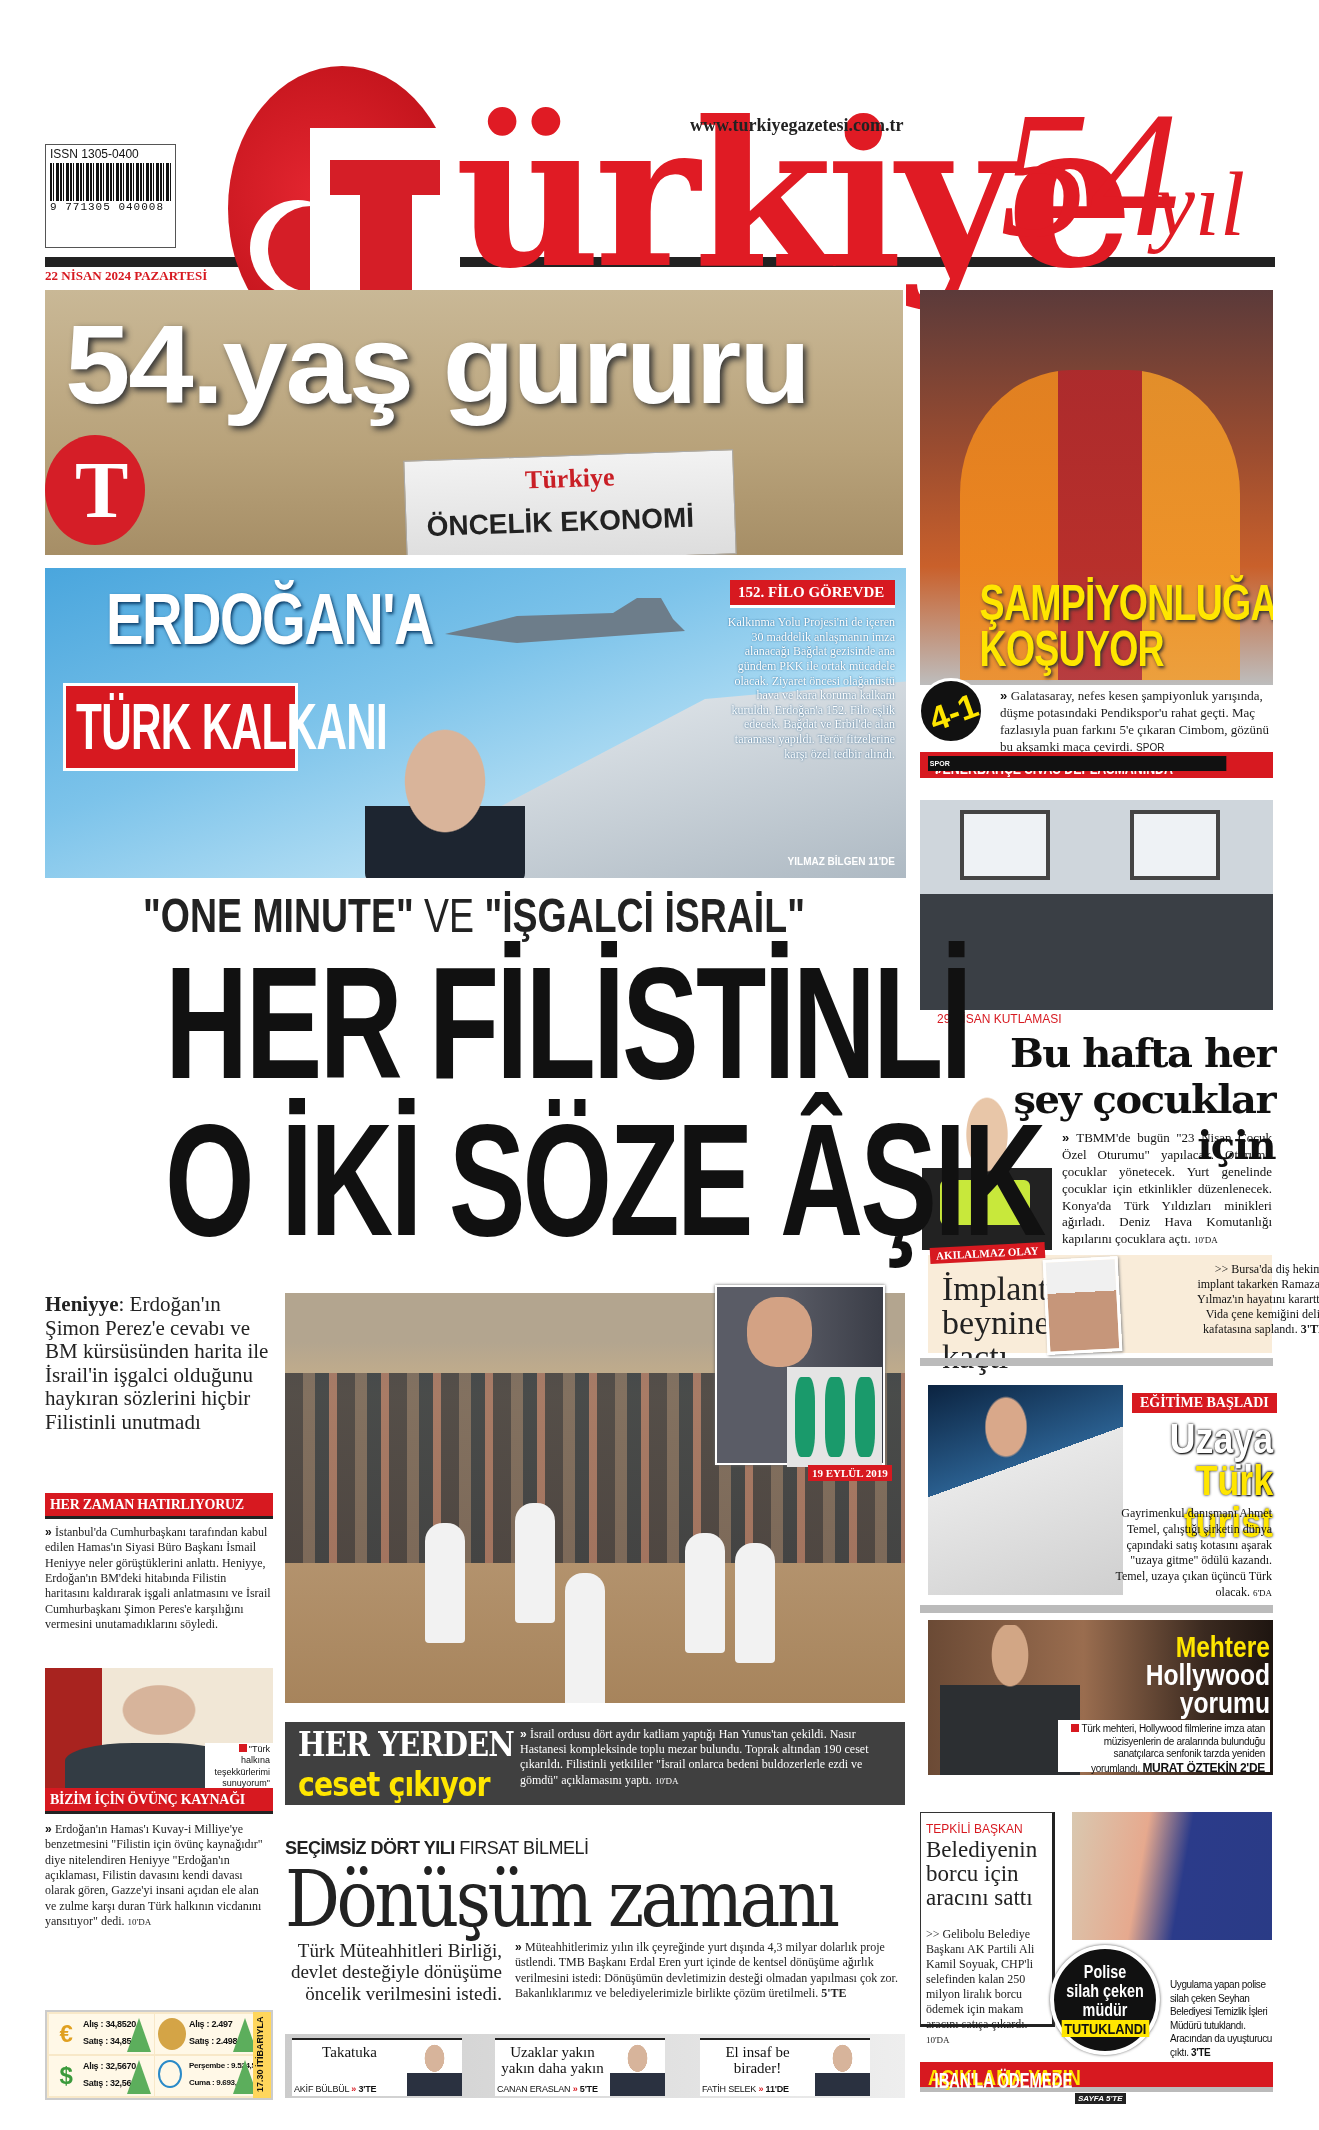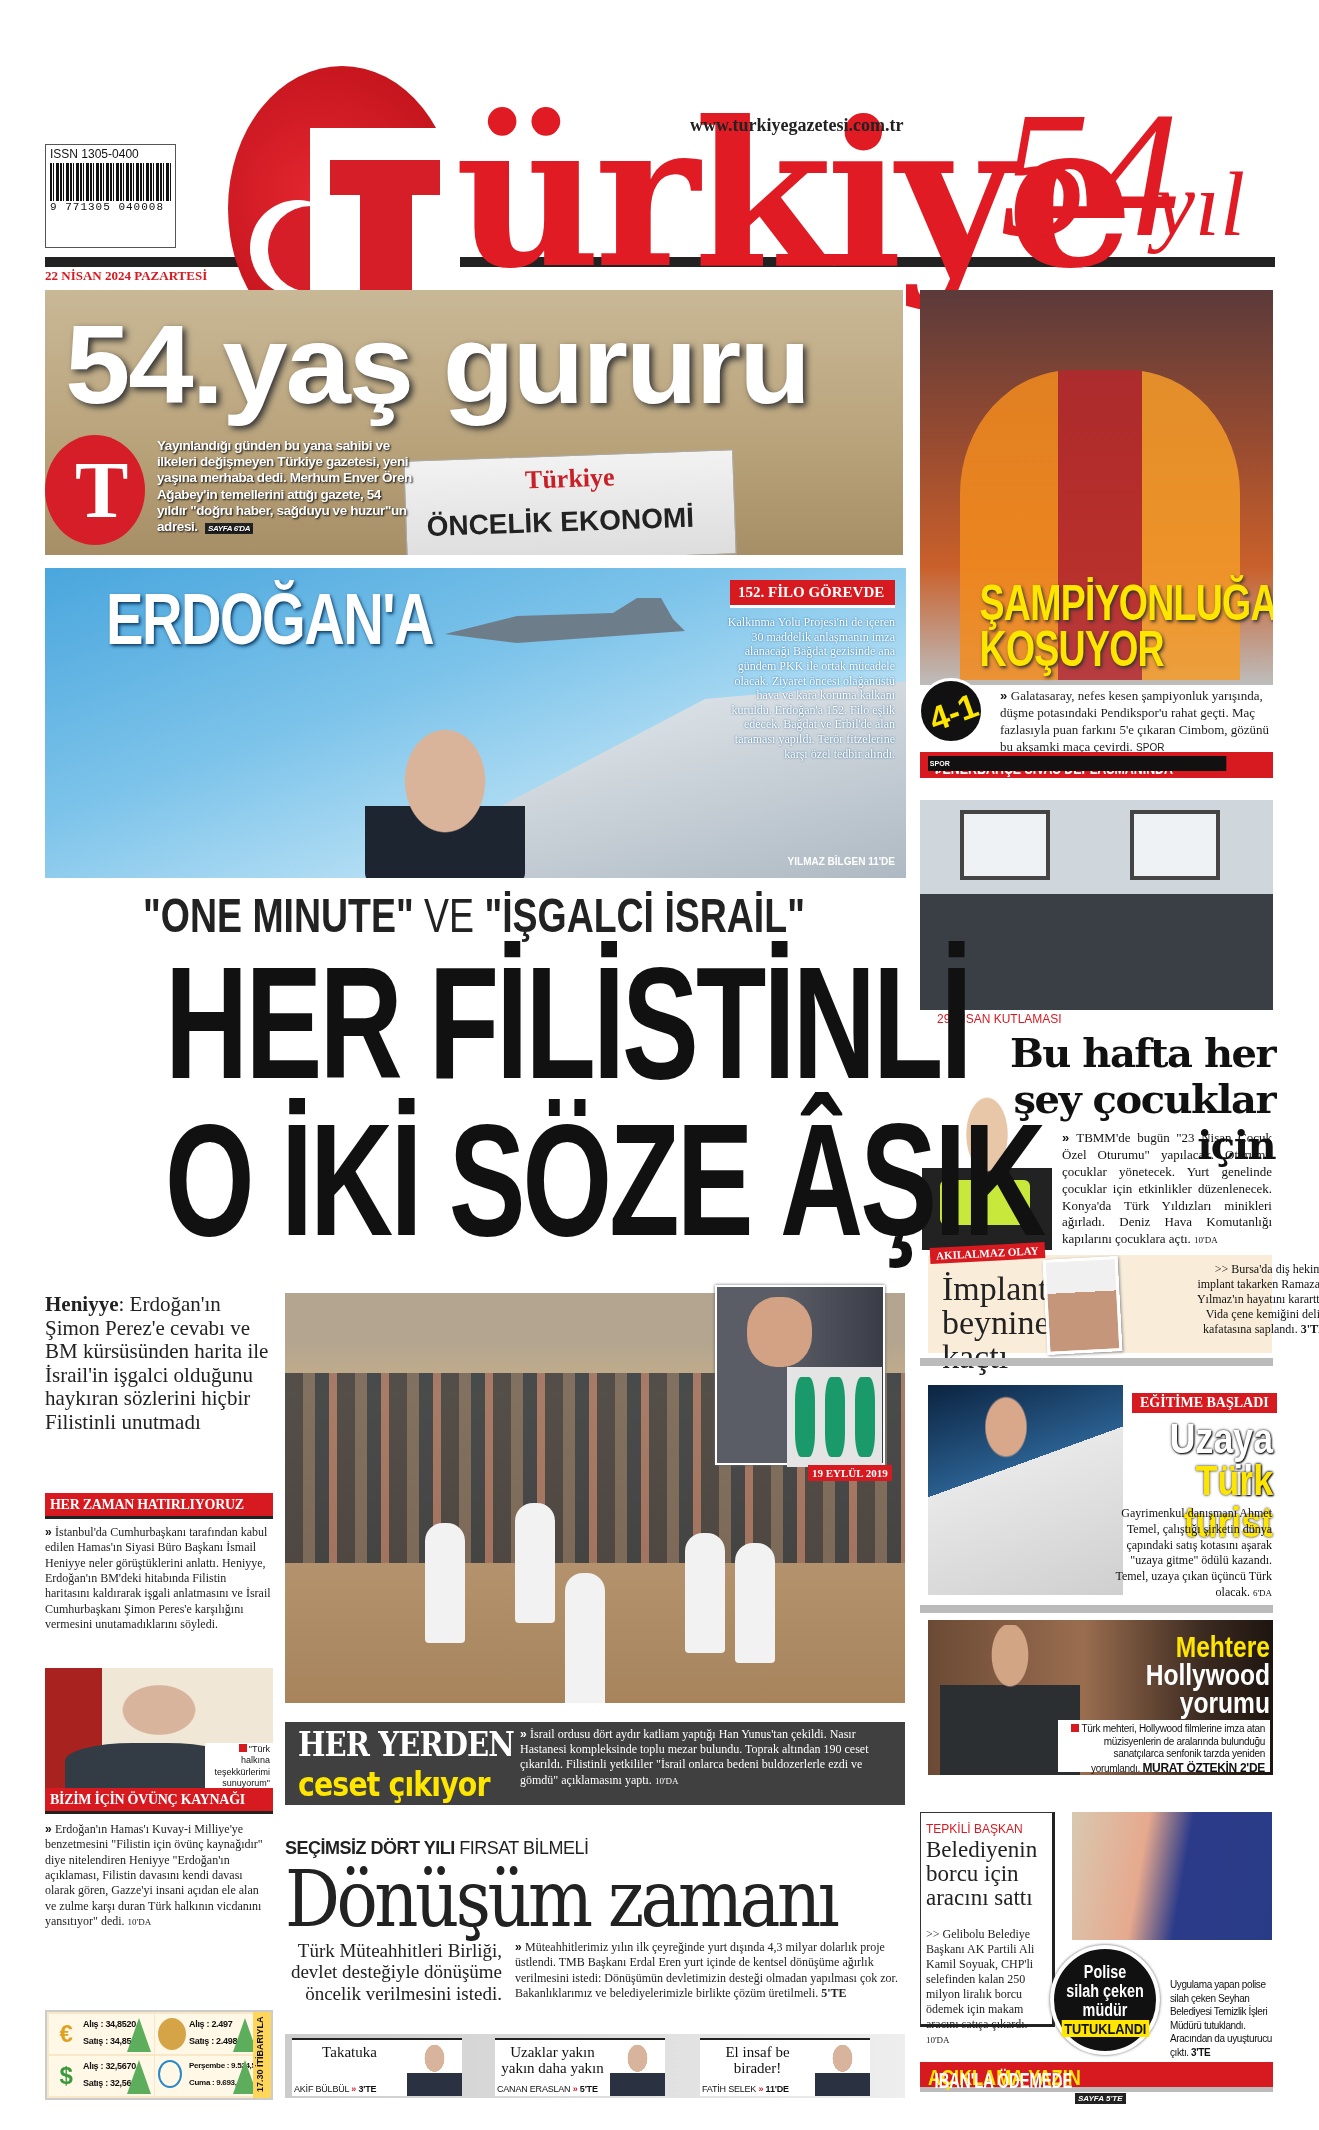--- a/index.html
+++ b/index.html
@@ -182,31 +182,30 @@
 
 <div class="abs bday">
   <div class="abs bday-paper">
     <span class="pt">Türkiye</span>
     <span class="pe">ÖNCELİK EKONOMİ</span>
   </div>
   <div class="abs bday-title">54.yaş gururu</div>
   <div class="abs bday-logo">
       <span>T</span>
     </div>
-  <div class="abs bday-text">
-    <span>Yayınlandığı günden bu yana sahibi ve ilkeleri değişmeyen Türkiye gazetesi, yeni yaşına merhaba dedi. Merhum Enver Ören Ağabey'in temellerini attığı gazete, 54 yıldır "doğru haber, sağduyu ve huzur"un adresi.</span>
-    <span class="sayfa-tag">SAYFA 6'DA</span>
-  </div>
 </div>
 
 <div class="abs sky">
   <div class="abs wing"></div>
   <div class="abs jet"></div>
   <div class="abs erd-face"></div>
   <div class="abs erd-title">ERDOĞAN'A</div>
+  <div class="abs kalkan">
+      <span>TÜRK KALKANI</span>
+    </div>
   <div class="abs filo">
       <span>152. FİLO GÖREVDE</span>
     </div>
   <div class="abs filo-text">Kalkınma Yolu Projesi'ni de içeren 30 maddelik anlaşmanın imza alanacağı Bağdat gezisinde ana gündem PKK ile ortak mücadele olacak. Ziyaret öncesi olağanüstü hava ve kara koruma kalkanı kuruldu. Erdoğan'a 152. Filo eşlik edecek. Bağdat ve Erbil'de alan taraması yapıldı. Terör fitzelerine karşı özel tedbir alındı.</div>
   <div class="abs filo-by">YILMAZ BİLGEN 11'DE</div>
 </div>
 
 <div class="abs sport">
   <div class="abs sport-jersey"></div>
   <div class="abs sport-title">

